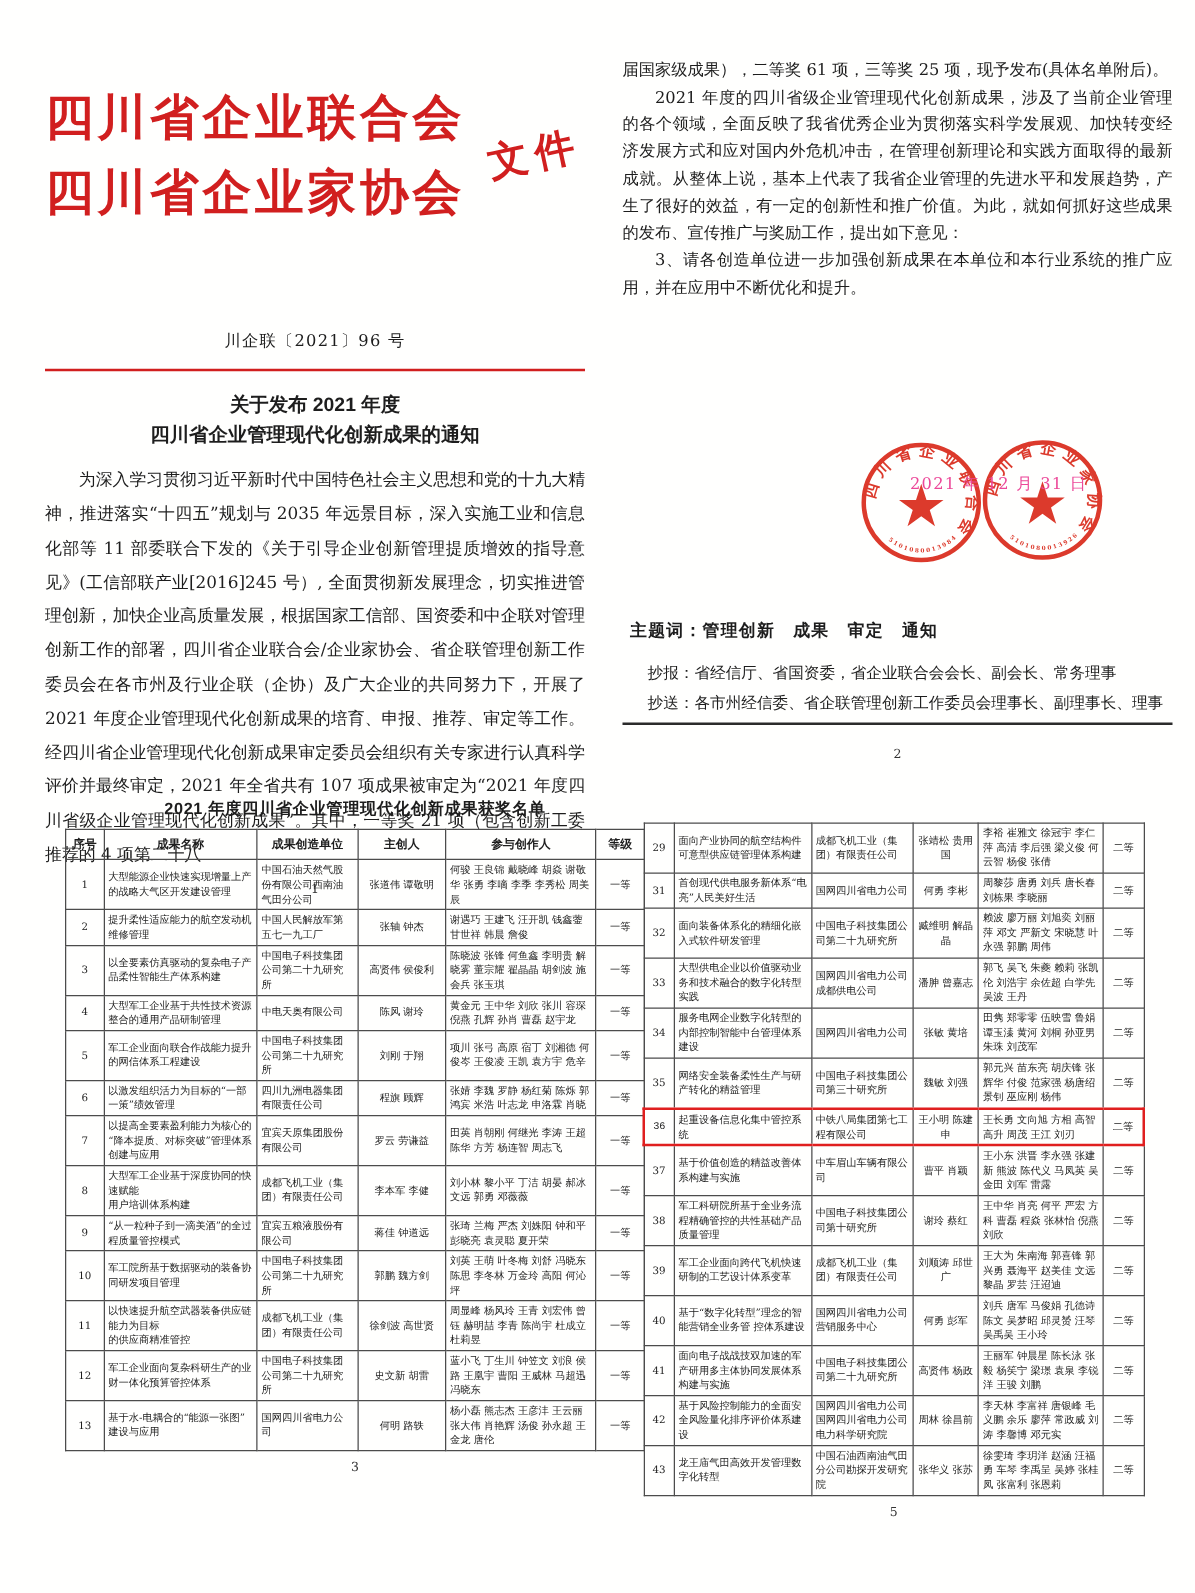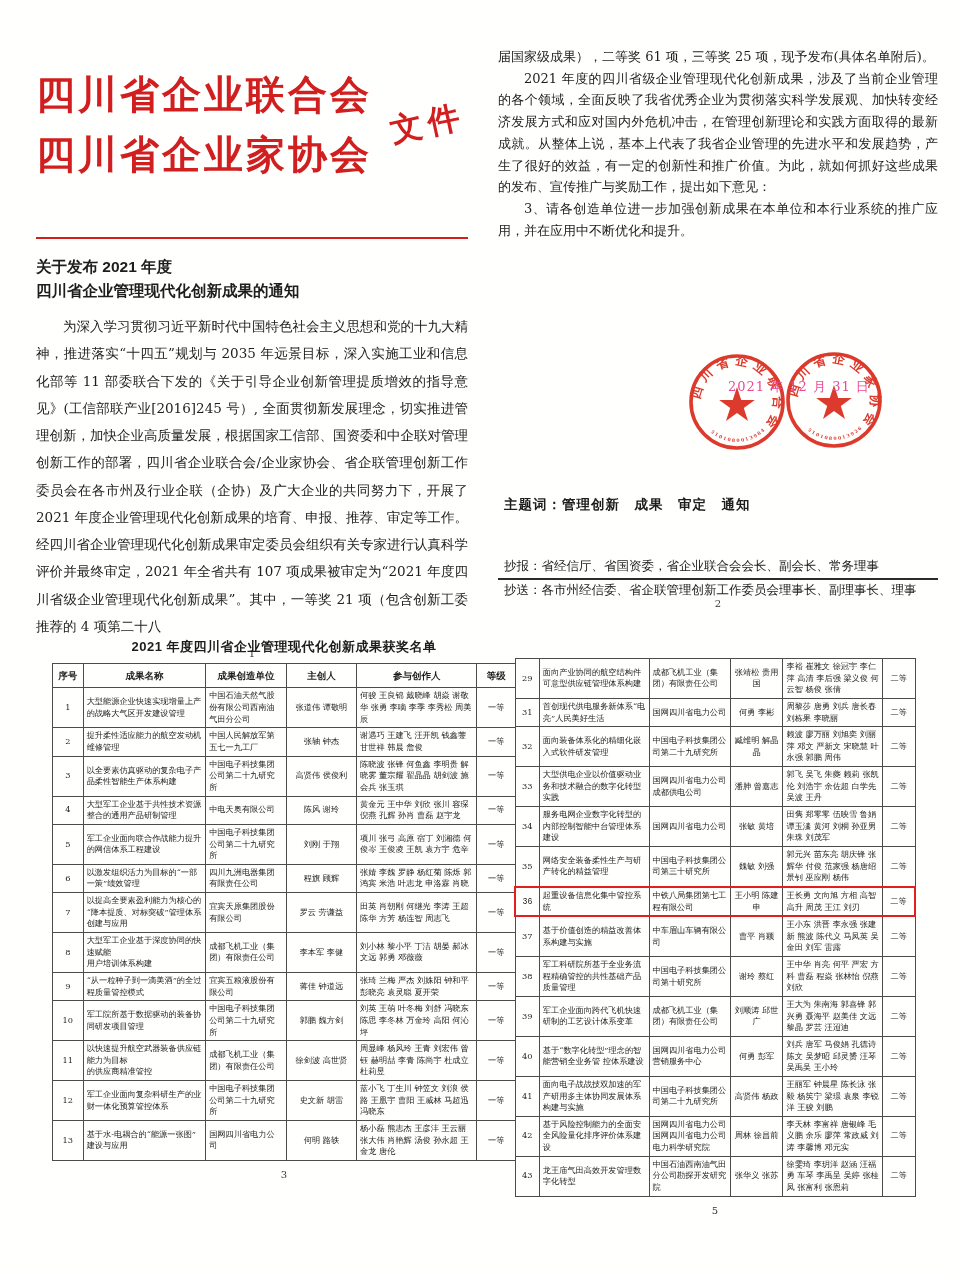--- a/index.html
+++ b/index.html
@@ -8,38 +8,38 @@
   section{position:absolute;}
   
   #p1{left:36px;top:18px;width:432px;}
   .redhead{position:relative;height:160px;margin-top:46px;}
   .org{font-size:39px;font-weight:bold;color:#d11f1f;letter-spacing:3px;line-height:1.55;white-space:nowrap;}
   .wenjian{position:absolute;right:2px;top:38px;font-size:32px;font-weight:bold;color:#d11f1f;
            transform:rotate(-12deg);letter-spacing:6px;}
   .docnum{text-align:center;font-size:13px;margin-top:40px;letter-spacing:1px;}
   .redrule{height:2px;background:#d11f1f;margin-top:13px;}
   .title{font-family:"Liberation Sans","DejaVu Sans",sans-serif;font-size:15.5px;font-weight:bold;
-         line-height:1.55;margin:16px 0 10px 0;}
+         text-align:center;line-height:1.55;margin:16px 0 10px 0;}
   .body-text{font-size:13.5px;line-height:2.02;text-align:justify;}
   #p2 .body-text{font-size:13px;line-height:1.67;}
   .para{margin:0;}
   .para.ind{text-indent:2em;}
   .pagenum{text-align:center;font-size:10px;color:#333;margin-top:8px;}
   
   #p2{left:498px;top:18px;width:440px;height:620px;}
   #p2 .body-text{margin-top:28px;}
   .stamps{position:absolute;left:0;top:332px;width:440px;height:150px;}
   .stamp{position:absolute;width:100px;height:100px;}
   .stamp.s1{left:189px;top:2px;}
   .stamp.s2{left:286px;top:0;}
   .stamp-date{position:absolute;left:230px;top:28px;font-size:13px;color:#ec4899;letter-spacing:1px;
               white-space:nowrap;}
   .subject{position:absolute;left:6px;top:478px;font-family:"Liberation Sans","DejaVu Sans",sans-serif;
            font-size:13.5px;font-weight:bold;letter-spacing:1px;}
-  .ccline{position:absolute;left:6px;font-size:12.5px;white-space:nowrap;margin-top:28px;}
+  .ccline{position:absolute;left:20px;font-size:12.5px;white-space:nowrap;}
   .cc1{top:512px;}
   .cc2{top:536px;}
   .blackrule{position:absolute;left:0;top:560px;width:440px;height:2px;background:#2b2b2b;}
   .pn2{position:absolute;left:0;top:580px;width:440px;text-align:center;font-size:10px;color:#333;}
   
   #p3{left:52px;top:630px;width:464px;}
   #p5{left:514px;top:658px;width:402px;}
   .tbl-title{font-family:"Liberation Sans","DejaVu Sans",sans-serif;font-size:13px;font-weight:bold;
              text-align:center;margin:8px 0 7px 0;letter-spacing:0.5px;}
   table.awards{border-collapse:collapse;table-layout:fixed;width:100%;}
@@ -59,20 +59,21 @@
 <body>
 
 <div class="canvas">
 
   <section id="p1">
     <div class="redhead">
       <div class="org">四川省企业联合会</div>
       <div class="org">四川省企业家协会</div>
       <div class="wenjian">文件</div>
     </div>
+    <div class="docnum">川企联〔2021〕96 号</div>
     <div class="redrule"></div>
     <h1 class="title"><span>关于发布 2021 年度</span><br><span>四川省企业管理现代化创新成果的通知</span></h1>
     <div class="body-text">
         <p class="para ind">为深入学习贯彻习近平新时代中国特色社会主义思想和党的十九大精神，推进落实“十四五”规划与 2035 年远景目标，深入实施工业和信息化部等 11 部委联合下发的《关于引导企业创新管理提质增效的指导意见》(工信部联产业[2016]245 号）, 全面贯彻新发展理念，切实推进管理创新，加快企业高质量发展，根据国家工信部、国资委和中企联对管理创新工作的部署，四川省企业联合会/企业家协会、省企联管理创新工作委员会在各市州及行业企联（企协）及广大企业的共同努力下，开展了 2021 年度企业管理现代化创新成果的培育、申报、推荐、审定等工作。经四川省企业管理现代化创新成果审定委员会组织有关专家进行认真科学评价并最终审定，2021 年全省共有 107 项成果被审定为“2021 年度四川省级企业管理现代化创新成果”。其中，一等奖 21 项（包含创新工委推荐的 4 项第二十八</p>
       </div>
     <div class="pagenum">1</div>
   </section>
 
   <section id="p2">
     <div class="body-text">

